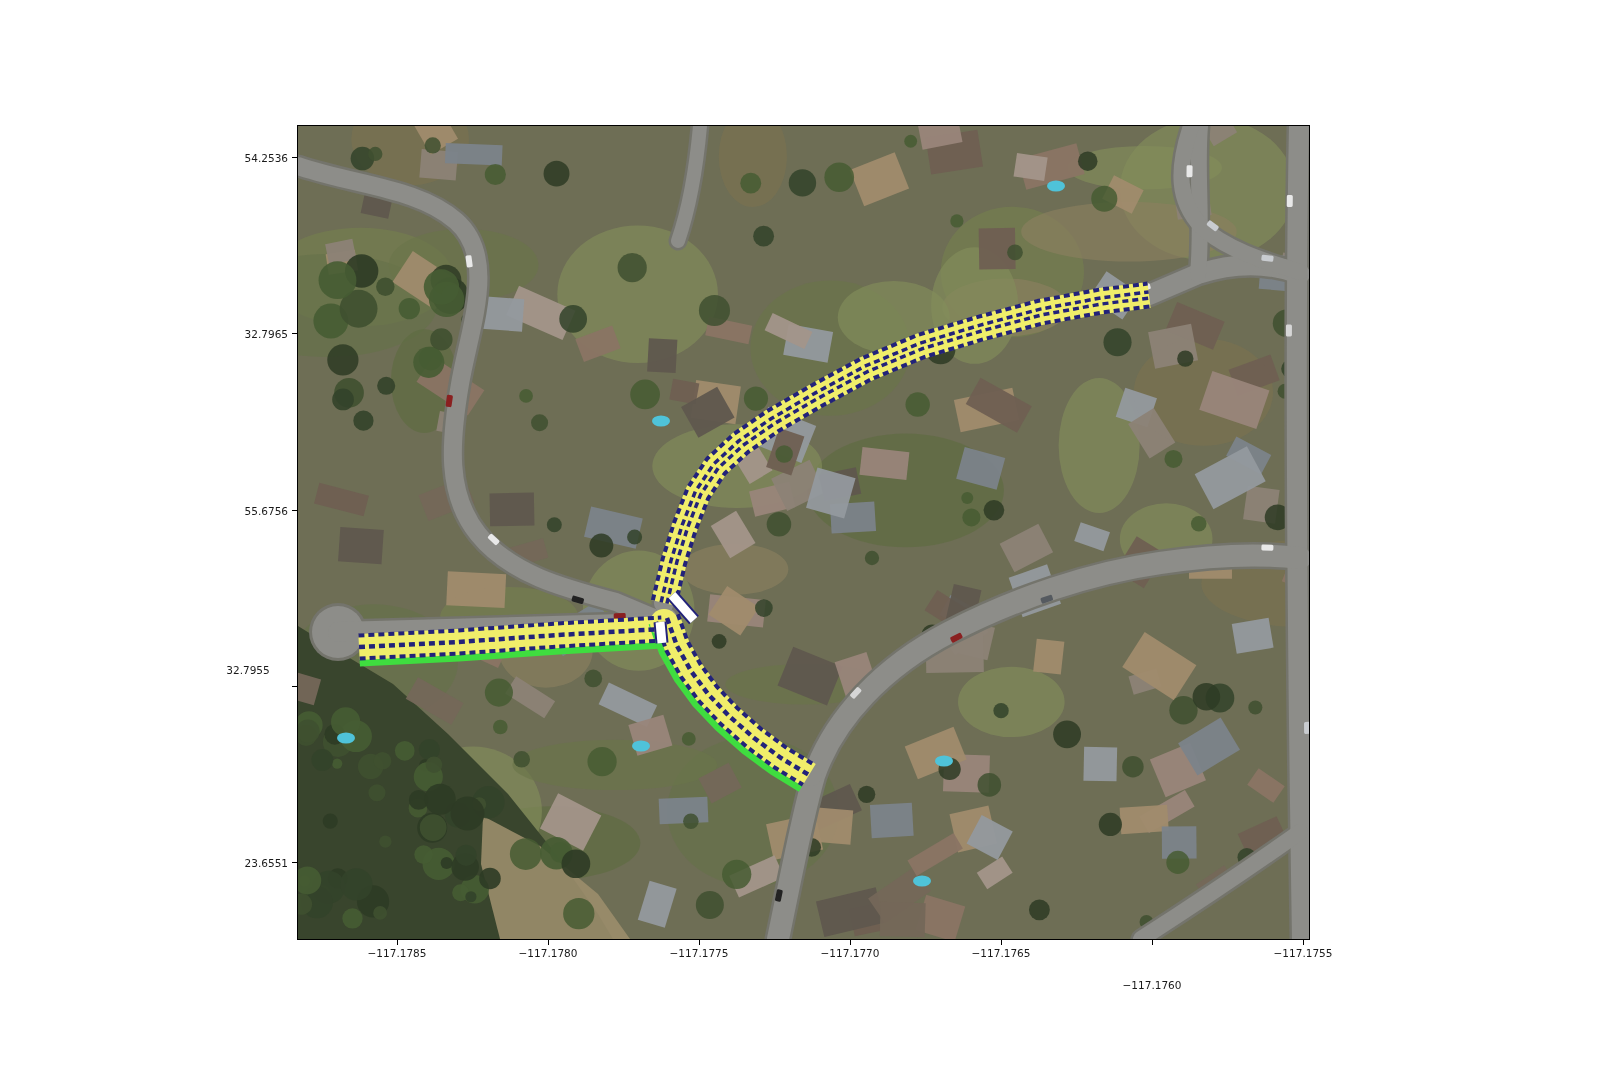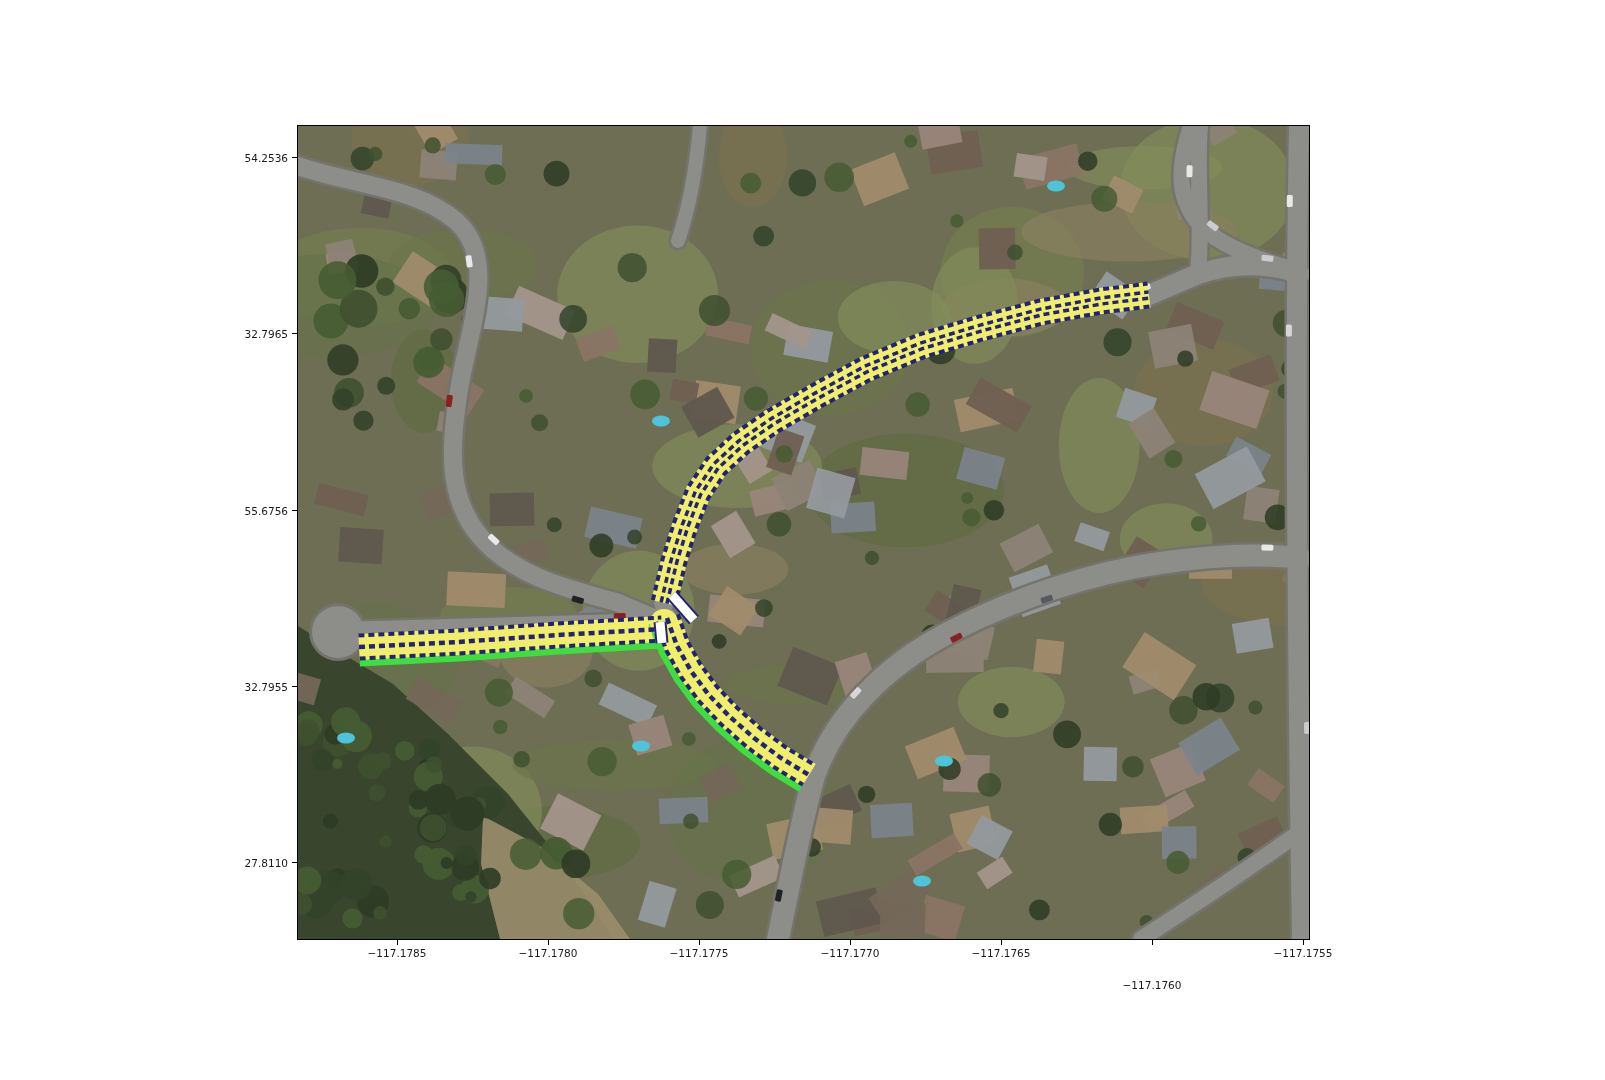--- a/index.html
+++ b/index.html
@@ -422,23 +422,23 @@
       </svg>
   </div>
   <div id="ticks"></div>
 <div class="tickmark" style="left: 292px; top: 157px; width: 5px; height: 1px;"></div>
     <div class="tick-label ytl" style="left: 208px; top: 158px;">54.2536</div>
     <div class="tickmark" style="left: 292px; top: 333px; width: 5px; height: 1px;"></div>
     <div class="tick-label ytl" style="left: 208px; top: 334px;">32.7965</div>
     <div class="tickmark" style="left: 292px; top: 510px; width: 5px; height: 1px;"></div>
     <div class="tick-label ytl" style="left: 208px; top: 511px;">55.6756</div>
     <div class="tickmark" style="left: 292px; top: 686px; width: 5px; height: 1px;"></div>
-    <div class="tick-label ytl" style="left: 208px; top: 687px;">32.7955</div>
+    <div class="tick-label ytl" style="left: 208px; top: 670px; text-align: center;">32.7955</div>
     <div class="tickmark" style="left: 292px; top: 862px; width: 5px; height: 1px;"></div>
-    <div class="tick-label ytl" style="left: 208px; top: 863px;">27.8110</div>
+    <div class="tick-label ytl" style="left: 208px; top: 863px;">23.6551</div>
     <div class="tickmark" style="left: 397px; top: 940px; width: 1px; height: 5px;"></div>
     <div class="tick-label xtl" style="left: 397px; top: 948px;">−117.1785</div>
     <div class="tickmark" style="left: 548px; top: 940px; width: 1px; height: 5px;"></div>
     <div class="tick-label xtl" style="left: 548px; top: 948px;">−117.1780</div>
     <div class="tickmark" style="left: 699px; top: 940px; width: 1px; height: 5px;"></div>
     <div class="tick-label xtl" style="left: 699px; top: 948px;">−117.1775</div>
     <div class="tickmark" style="left: 850px; top: 940px; width: 1px; height: 5px;"></div>
     <div class="tick-label xtl" style="left: 850px; top: 948px;">−117.1770</div>
     <div class="tickmark" style="left: 1001px; top: 940px; width: 1px; height: 5px;"></div>
     <div class="tick-label xtl" style="left: 1001px; top: 948px;">−117.1765</div>

